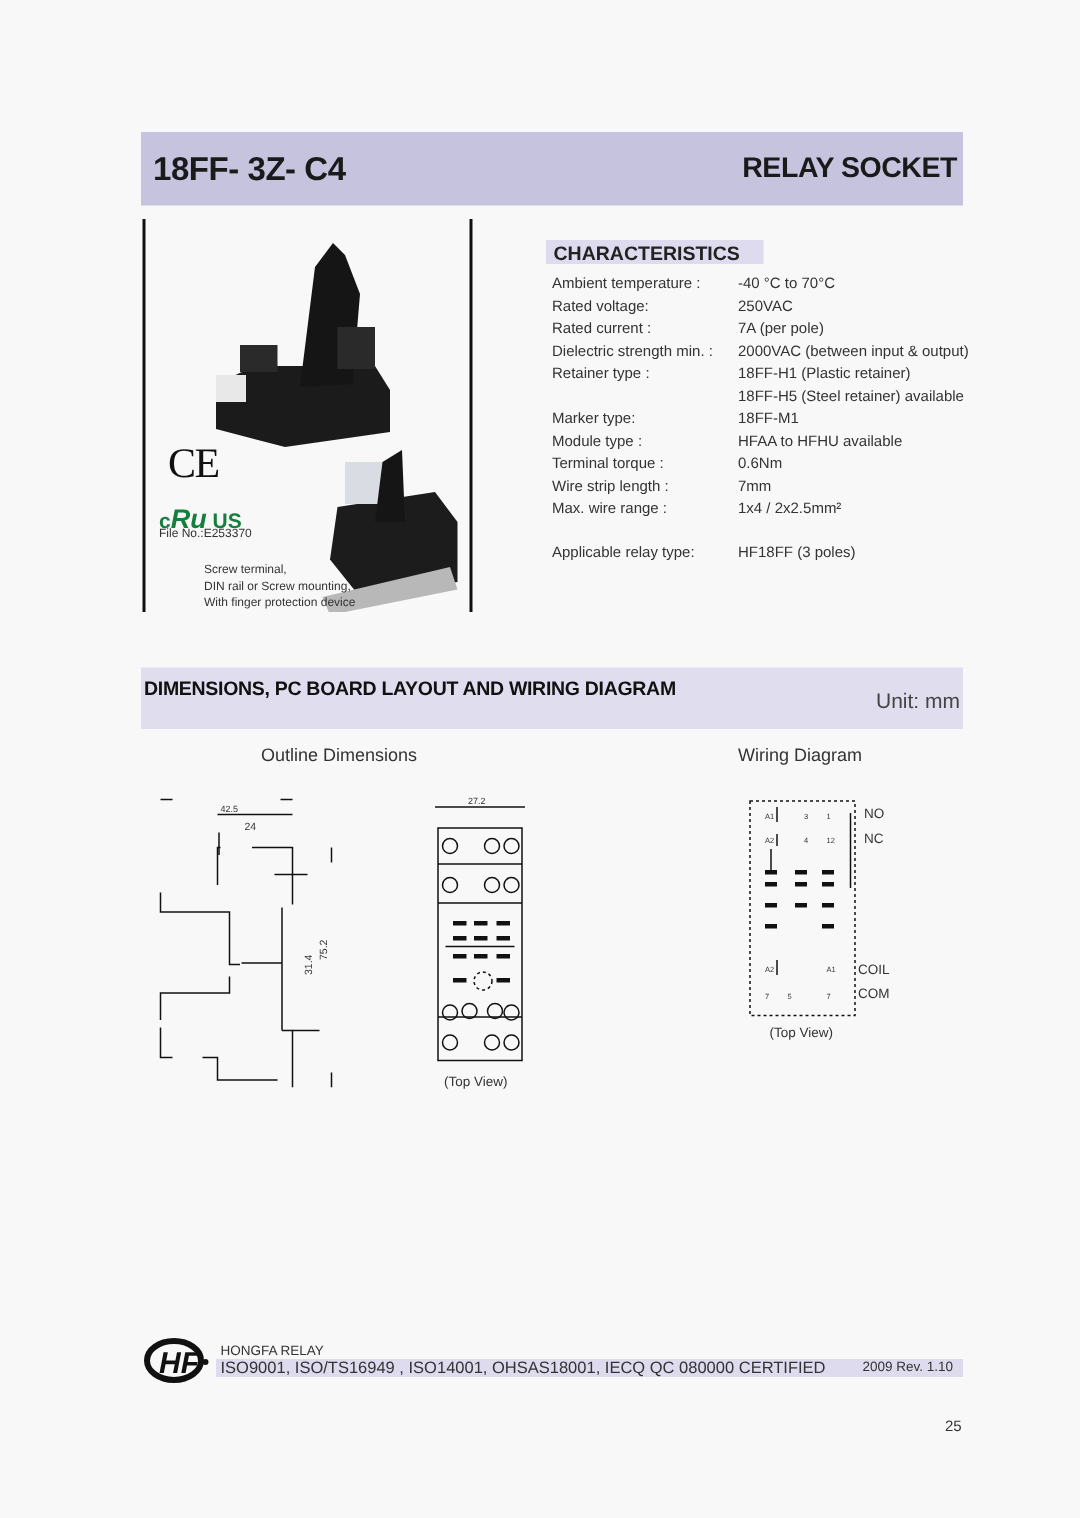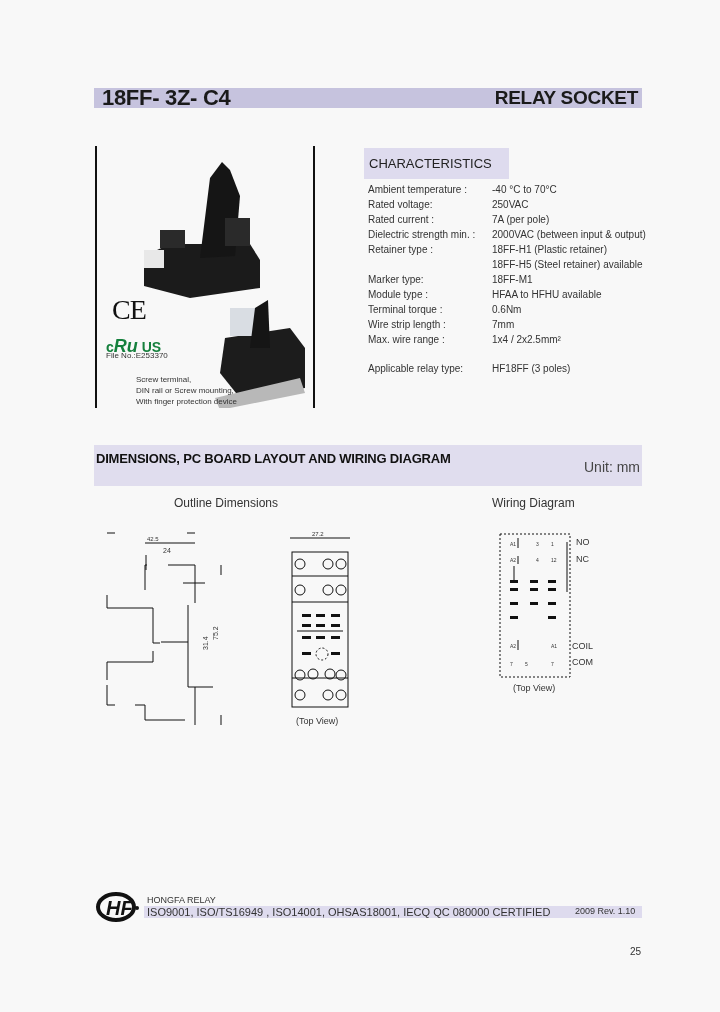--- a/index.html
+++ b/index.html
@@ -2,37 +2,37 @@
 <html><head>
   <meta charset="utf-8">
   <style>
     html, body { margin: 0; padding: 0; }
     body {
       width: 720px; height: 1012px; position: relative; overflow: hidden;
       background: #f8f8f8; font-family: "Liberation Sans", sans-serif; color: #222;
     }
     .abs { position: absolute; }
     .title-bar {
-      left: 94px; top: 88px; width: 548px; height: 20px; background: #c6c3de;
+      left: 94px; top: 88px; width: 548px; height: 49px; background: #c6c3de;
       display: flex; align-items: center; justify-content: space-between; box-sizing: border-box;
       padding: 0 4px 0 8px;
     }
     .title-bar .model { font-size: 22px; font-weight: bold; color: #1a1a1a; letter-spacing: -0.3px; }
     .title-bar .type { font-size: 19px; font-weight: bold; color: #1a1a1a; letter-spacing: -0.3px; }
 
     .img-panel { left: 95px; top: 146px; width: 220px; height: 262px;
       border-left: 2px solid #111; border-right: 2px solid #111; box-sizing: border-box; }
     .ce { left: 112px; top: 294px; font-size: 28px; color: #111; font-family: Liberation Serif, serif; letter-spacing: -1px; }
     .ul { left: 106px; top: 336px; font-size: 14px; font-weight: bold; color: #15803d; }
     .ul .big { font-size: 18px; font-style: italic; }
     .fileno { left: 106px; top: 351px; font-size: 8px; color: #333; }
     .features { left: 106px; top: 374px; font-size: 8px; color: #333; line-height: 11px; margin-left: 30px; }
 
-    .char-head { left: 364px; top: 148px; width: 145px; height: 31px; background: #dedbee;
-      font-weight: normal; font-size: 13px; display: flex; align-items: center; padding-left: 5px; box-sizing: border-box; }
+    .char-head { left: 364px; top: 160px; width: 145px; height: 16px; background: #dedbee;
+      font-weight: bold; font-size: 13px; display: flex; align-items: center; padding-left: 5px; box-sizing: border-box; }
     .spec { font-size: 10px; color: #333; }
     .spec .lbl { position: absolute; left: 368px; }
     .spec .val { position: absolute; left: 492px; }
 
     .dim-head { left: 94px; top: 445px; width: 548px; height: 41px; background: #e0ddee;
       box-sizing: border-box; }
     .dim-head .t { position: absolute; left: 2px; top: 6px; font-size: 13px; font-weight: bold; color: #111; letter-spacing: -0.2px; }
     .dim-head .u { position: absolute; right: 2px; top: 14px; font-size: 14px; color: #444; padding-left: 33px; }
     .subhead { font-size: 12px; color: #333; }
 

